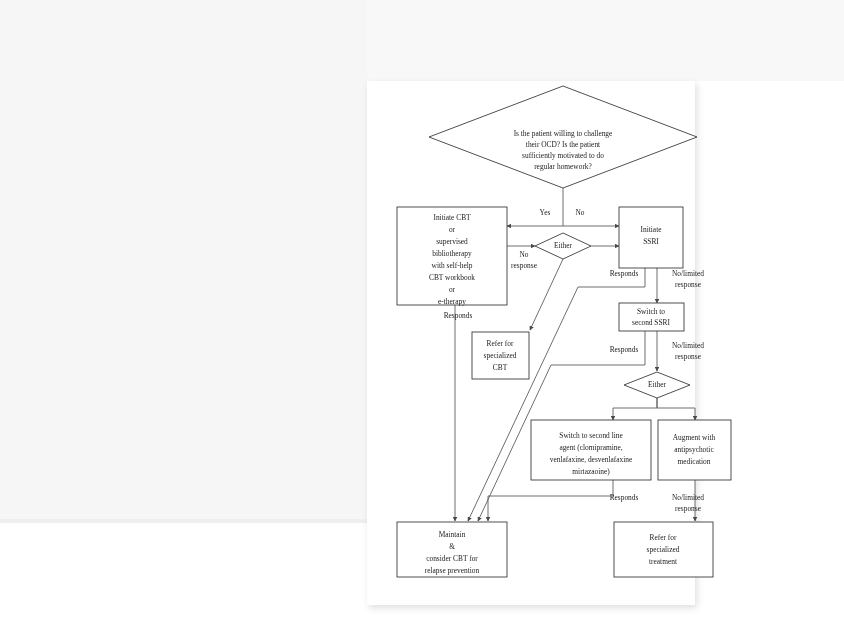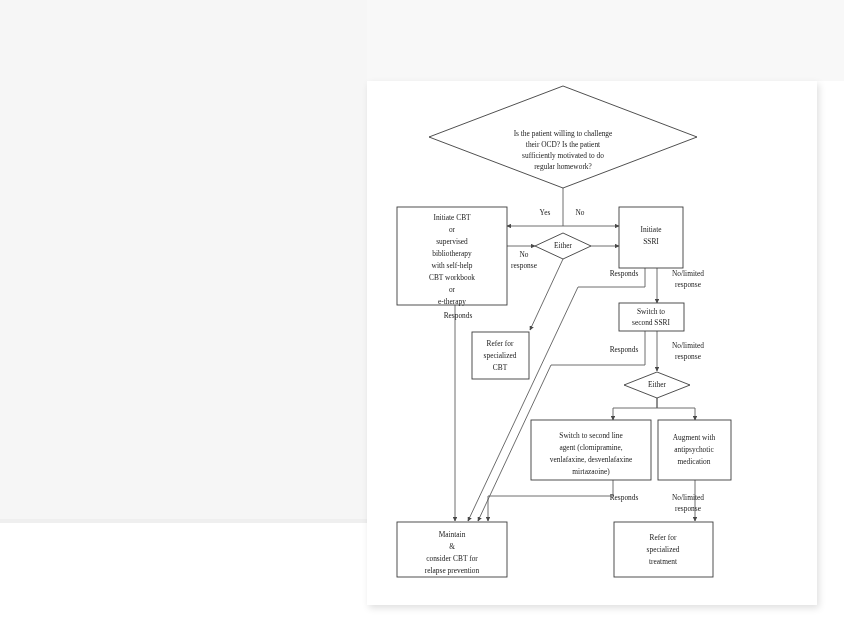--- a/index.html
+++ b/index.html
@@ -31,21 +31,21 @@
     position: absolute;
     left: 0; top: 519px;
     width: 367px; height: 4px;
     background: #efefef;
   }
   
   #document-card {
     position: absolute;
     left: 367px;
     top: 81px;
-    width: 450px;
+    width: 328px;
     height: 524px;
     background: #ffffff;
     box-shadow: 2px 3px 7px rgba(0,0,0,0.13);
   }
   #flowchart-svg {
     display: block;
     width: 399px;
     height: 524px;
   }
   .node-shape {

